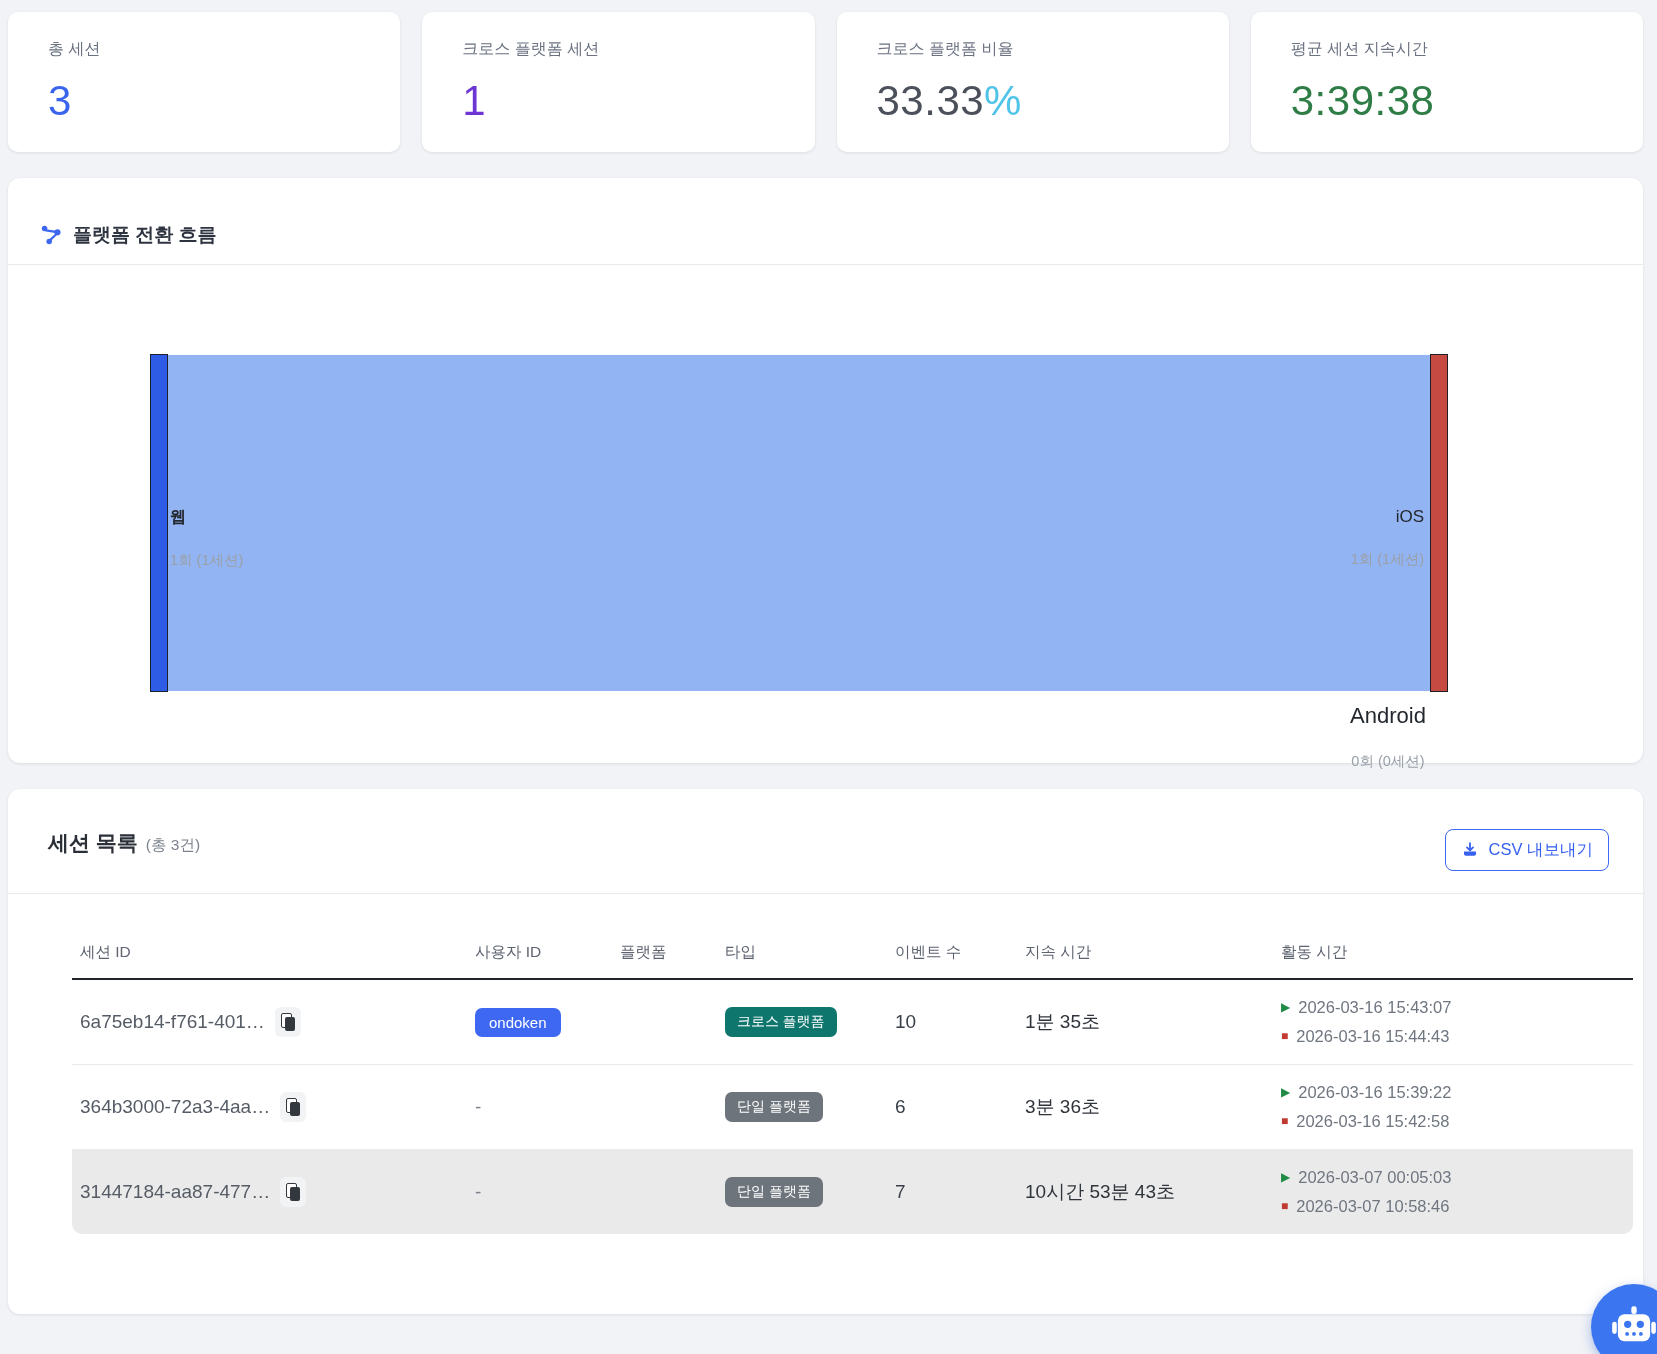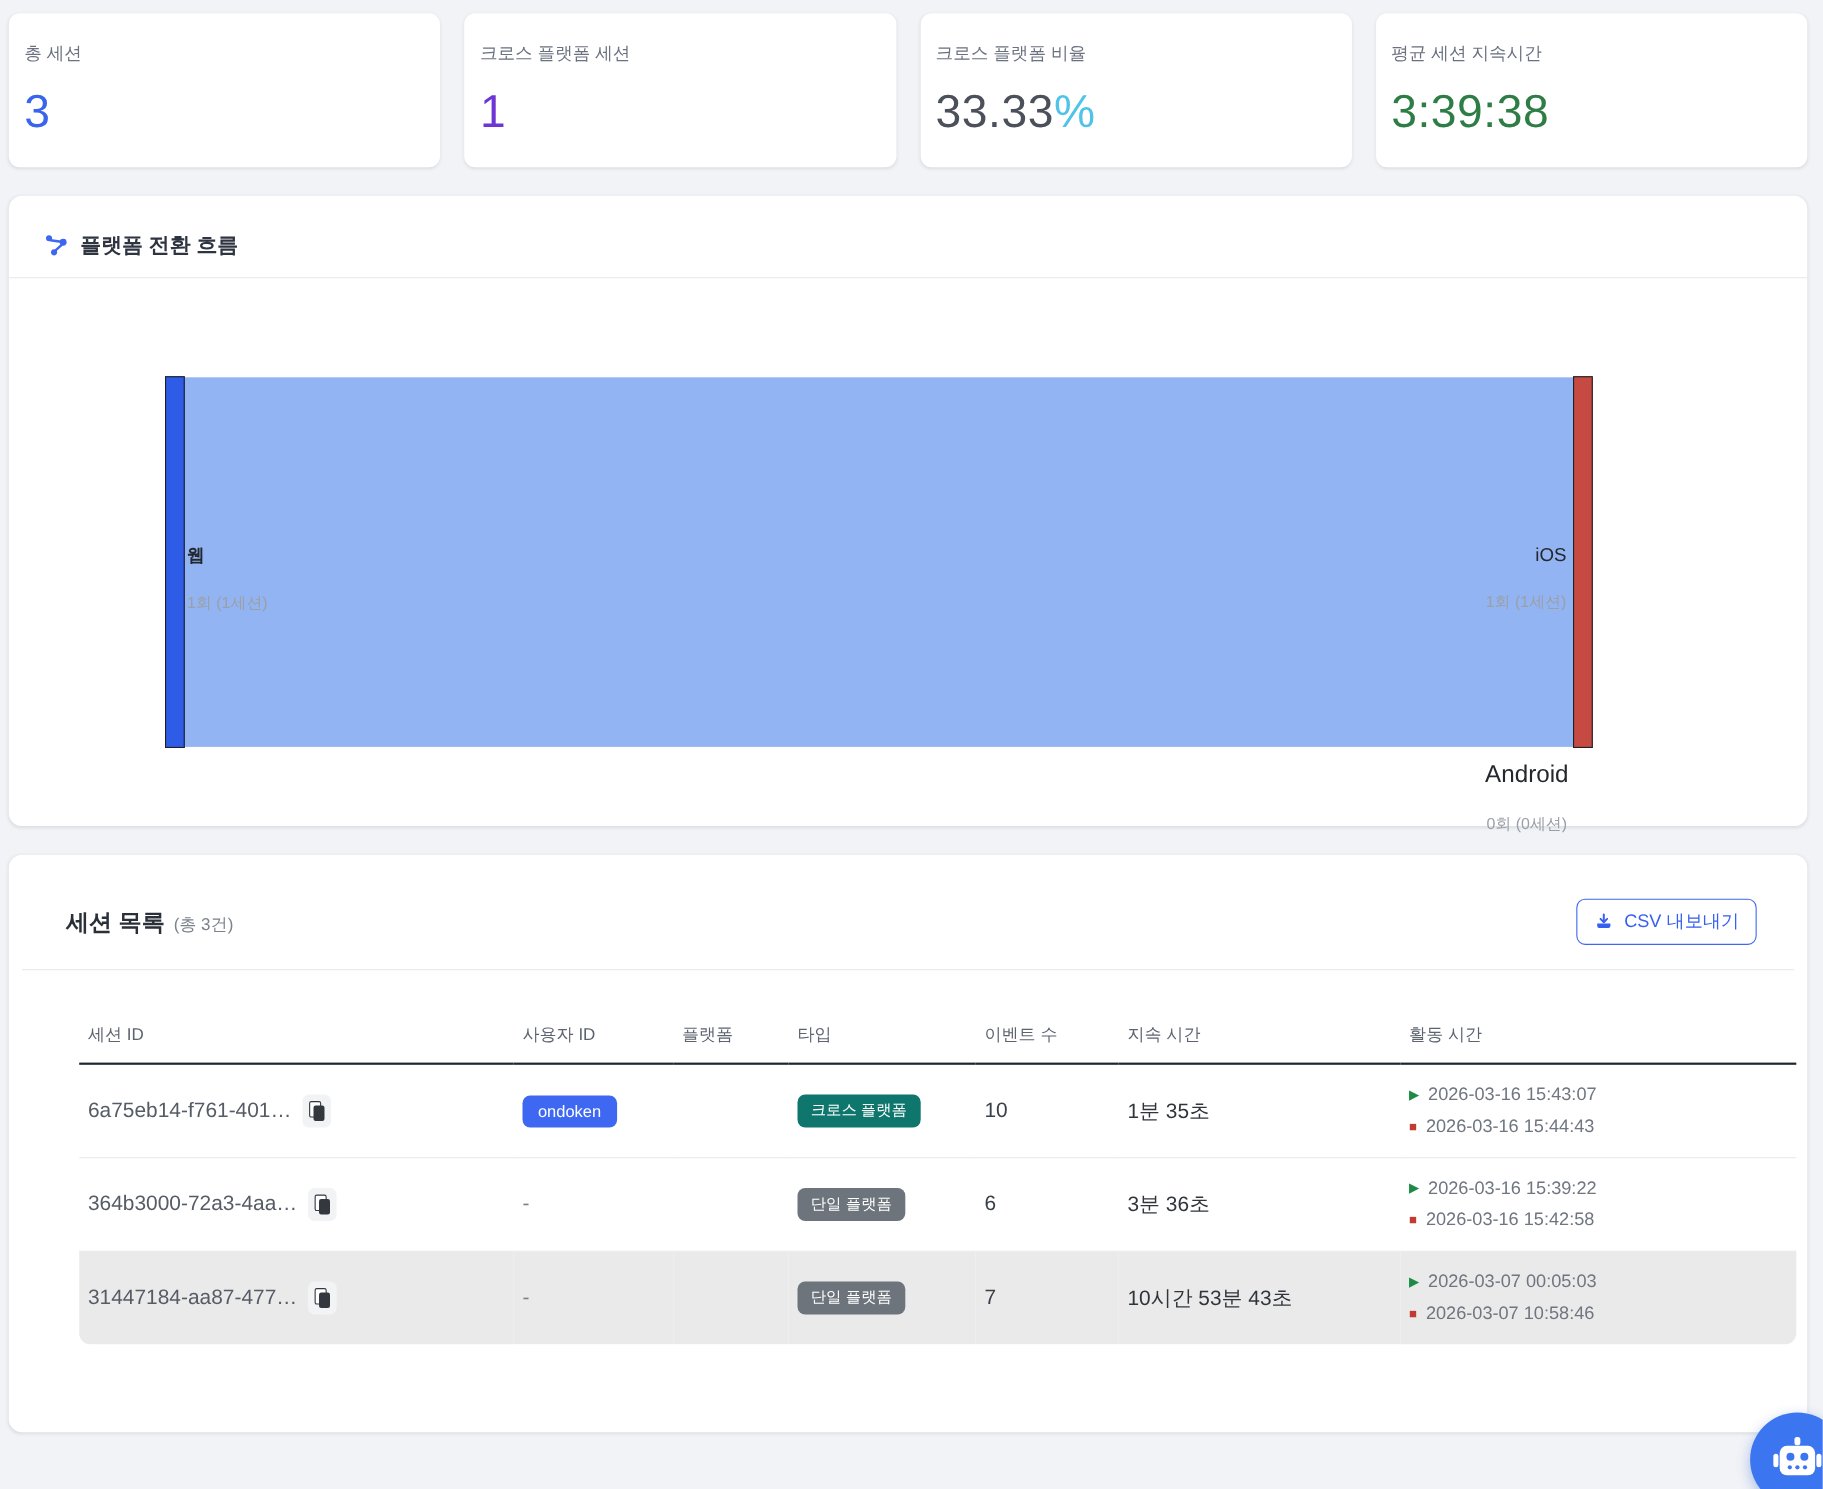--- a/index.html
+++ b/index.html
@@ -8,38 +8,38 @@
     background:#f1f3f6;
     font-family:"Liberation Sans", sans-serif;
     position:relative;
     color:#30353c;
   }
 
   
   .stats-row { display:flex; gap:22px; padding:12px 14px 0 8px; }
   .stat-card {
     flex:1; background:#fff; border-radius:10px; height:140px;
-    padding:27px 14px; box-shadow:0 1px 3px rgba(25,39,62,.10);
+    padding:27px 40px; box-shadow:0 1px 3px rgba(25,39,62,.10);
   }
   .stat-label { font-size:16px; color:#6a7180; margin-bottom:17px; }
   .stat-value { font-size:42px; letter-spacing:.5px; }
   .v-blue   { color:#3b64ed; }
   .v-purple { color:#6d35d4; }
   .v-dark   { color:#4b505a; }
   .v-cyan   { color:#4fc3e8; }
   .v-green  { color:#2f7d46; }
 
   
   .panel {
     background:#fff; border-radius:12px; margin:26px 14px 0 8px;
     box-shadow:0 1px 3px rgba(25,39,62,.10);
   }
 
   
-  .sankey-panel { padding-top:32px; }
+  .sankey-panel { padding-top:44px; }
   .panel-title-row {
     display:flex; align-items:center; gap:11px;
     padding:0 32px 16px; border-bottom:1px solid #e7eaee;
   }
   .panel-title { font-size:19px; font-weight:700; color:#2e3440; }
   .branch-icon svg { display:block; }
 
   .sankey-body { position:relative; height:498px; }
   .flow-band {
     position:absolute; left:142px; top:90px; width:1298px; height:336px;
@@ -54,23 +54,23 @@
   .node-label .count { font-size:14.5px; color:#9aa0a8; margin-top:23px; }
   .node-label.web-label { left:162px; top:242px; }
   .node-label.ios-label { right:219px; top:242px; text-align:right; }
   .node-label.ios-label .name { font-weight:400; font-size:17px; }
   .node-label.android-label { left:1280px; width:200px; top:438px; text-align:center; }
   .node-label.android-label .name { font-weight:400; font-size:22px; }
 
   
   .table-panel { padding-bottom:80px; }
   .table-title-row {
-    display:flex; justify-content:space-between; align-items:center;
+    display:flex; justify-content:space-between; 
     padding:40px 34px 22px 40px; border-bottom:1px solid #e7eaee;
-    margin:12px; 
+    margin:0; 
   }
   .table-title { font-size:21px; font-weight:700; color:#2b3038; }
   .table-subtitle { font-size:15.5px; font-weight:400; color:#7c828c; margin-left:8px; }
   .csv-button {
     display:flex; align-items:center; gap:9px;
     background:#fff; border:1.5px solid #3e68f2; color:#3760f0;
     border-radius:8px; padding:9px 15px; font-size:16.5px; cursor:pointer;
     font-family:inherit;
   }
   .csv-button svg { display:block; }

